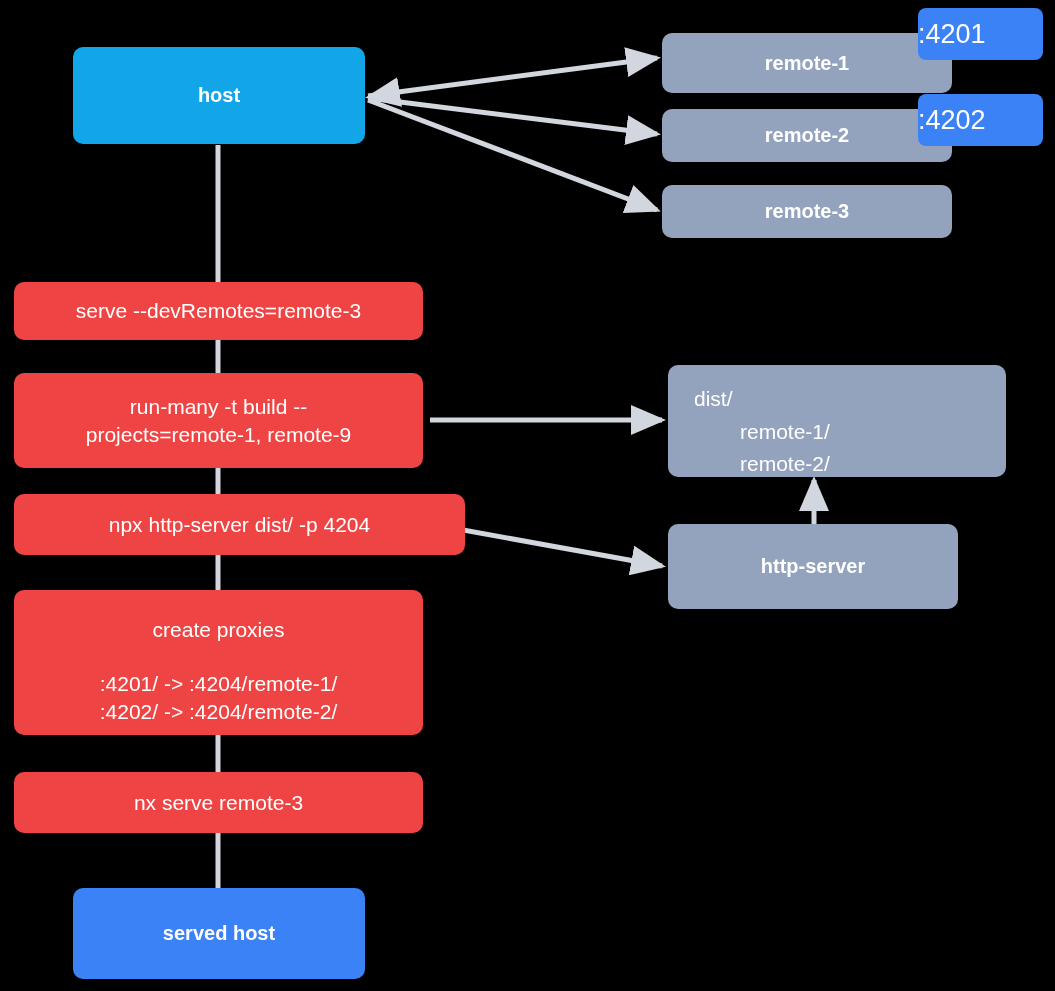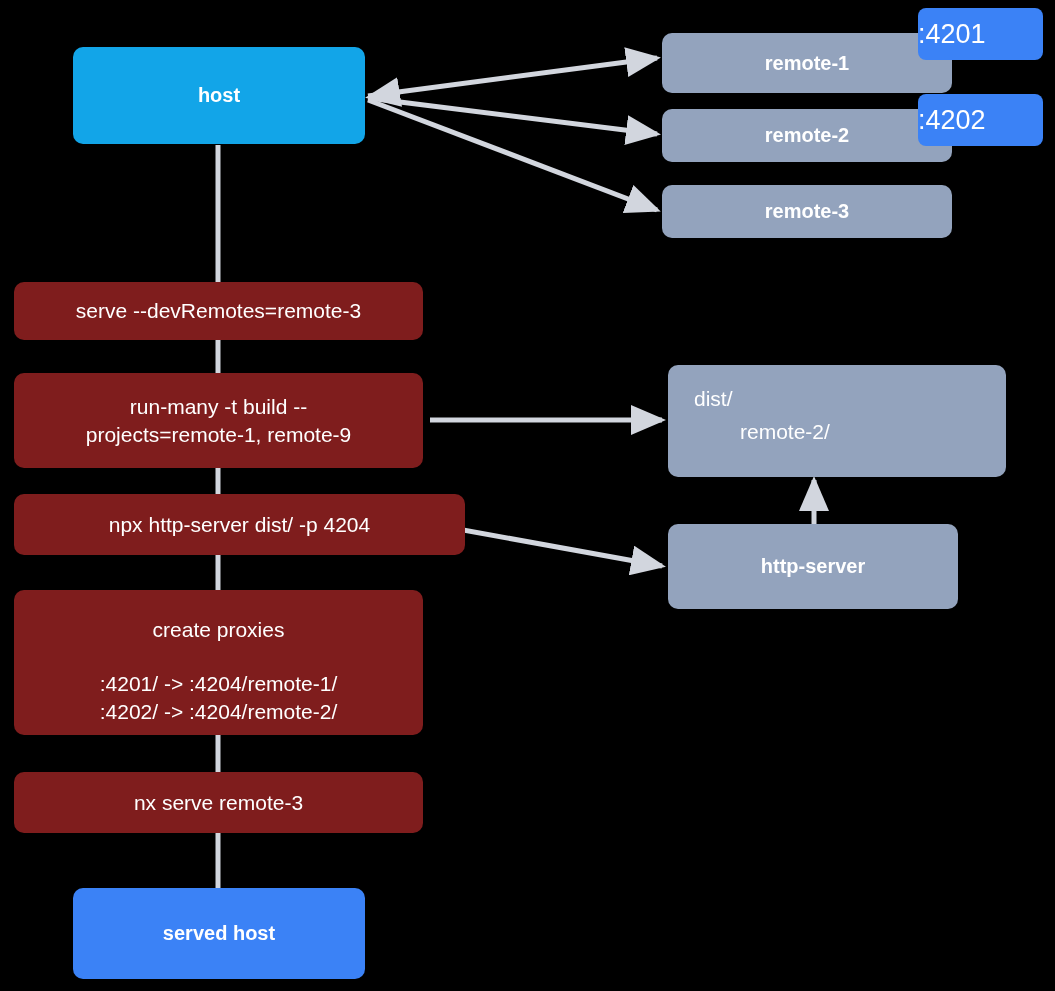--- a/index.html
+++ b/index.html
@@ -53,21 +53,21 @@
     font-size: 20px;
     z-index: 2;
   }
   .node.plain-node {
     background: #93a3bd;
     font-weight: bold;
     font-size: 20px;
     z-index: 2;
   }
   .node.cmd-node {
-    background: #7f1d1d;
+    background: #ef4444;
     font-weight: normal;
     font-size: 21px;
   }
   .badge {
     position: absolute;
     box-sizing: border-box;
     background: #3b82f6;
     color: #ffffff;
     border-radius: 8px;
     display: flex;
@@ -184,20 +184,21 @@
   <div class="node cmd-node" style="left:14px; top:772px; width:409px; height:61px;">
     <span>nx serve remote-3</span>
   </div>
 
   <div class="node served-node" style="left:73px; top:888px; width:292px; height:91px;">
     <span>served host</span>
   </div>
 
   <div class="dir-node" style="left:668px; top:365px; width:338px; height:112px;">
     <span class="dir-line">dist/</span>
+    <span class="dir-line indent" style="display:block;">remote-1/</span>
     <span class="dir-line indent" style="display:block;">remote-2/</span>
   </div>
 
   <div class="node plain-node" style="left:668px; top:524px; width:290px; height:85px;">
     <span>http-server</span>
   </div>
 
 </div>
 
 </body></html>

